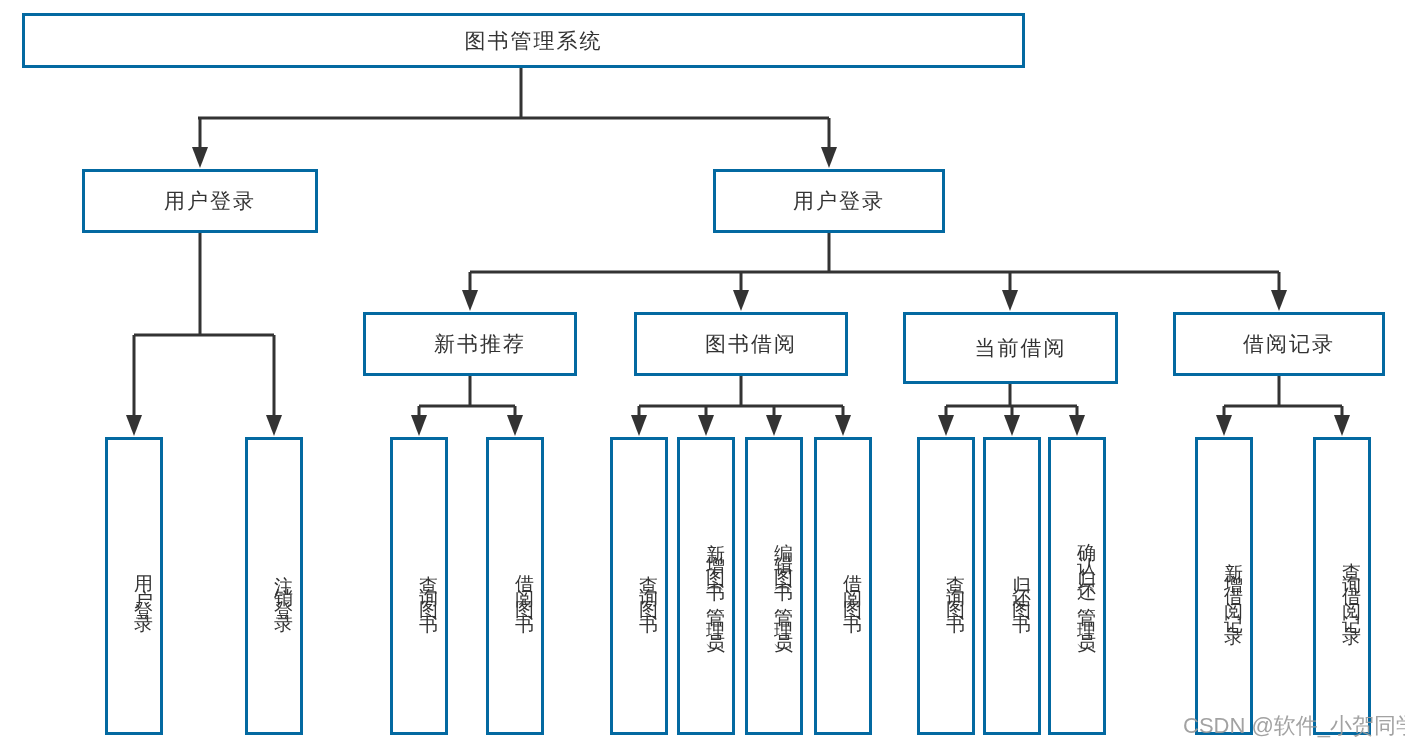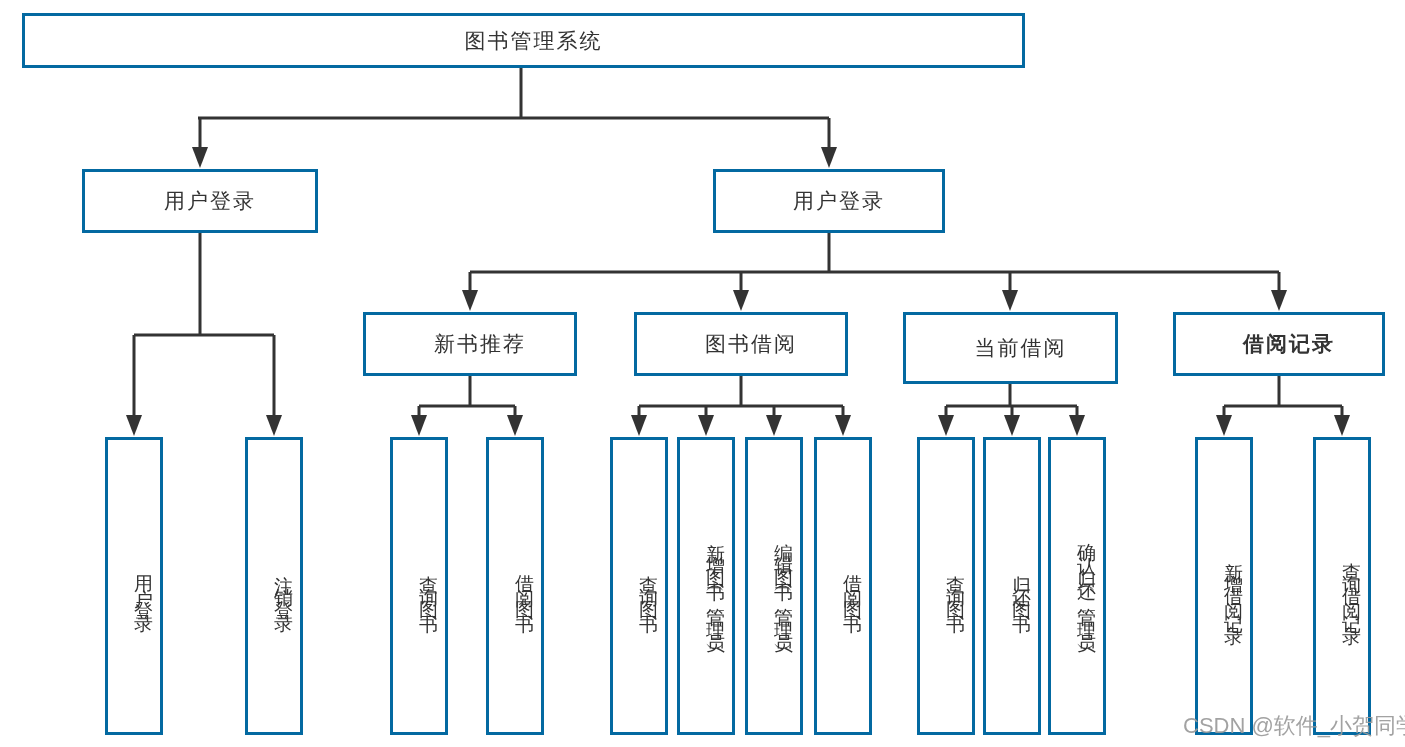--- a/index.html
+++ b/index.html
@@ -111,21 +111,21 @@
 
   <div class="node hbox" style="left:363px;top:312px;width:214px;height:64px;">
     <span class="lbl">新书推荐</span>
   </div>
   <div class="node hbox" style="left:634px;top:312px;width:214px;height:64px;">
     <span class="lbl">图书借阅</span>
   </div>
   <div class="node hbox" style="left:903px;top:312px;width:215px;height:72px;">
     <span class="lbl">当前借阅</span>
   </div>
-  <div class="node hbox" style="left:1173px;top:312px;width:212px;height:64px;font-weight:bold;">
+  <div class="node hbox" style="left:1173px;top:312px;width:212px;height:64px;">
     <span class="lbl">借阅记录</span>
   </div>
 
   <div class="node vbox" style="left:105px;top:437px;width:58px;height:298px;">
     <span class="lbl">用户登录</span>
   </div>
   <div class="node vbox" style="left:245px;top:437px;width:58px;height:298px;">
     <span class="lbl">注销登录</span>
   </div>
 

